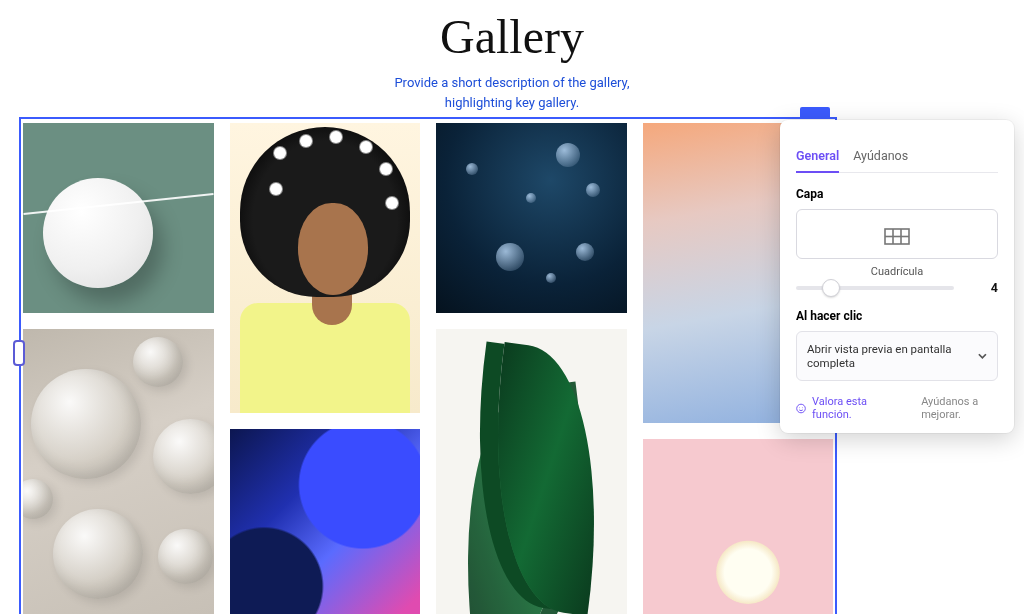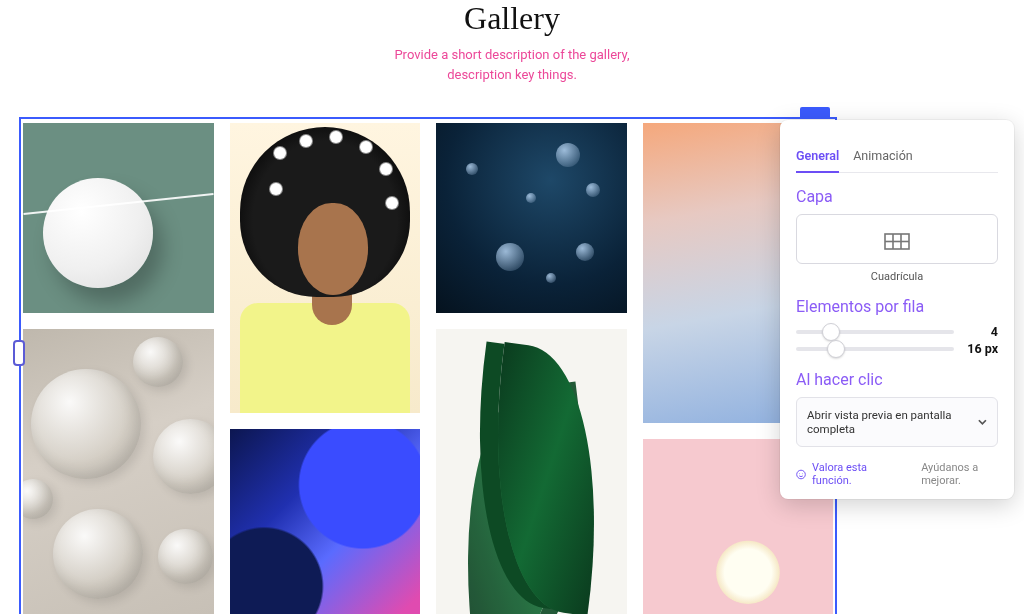--- a/index.html
+++ b/index.html
@@ -11,28 +11,28 @@
     font-family: -apple-system, BlinkMacSystemFont, "Segoe UI", Roboto, Helvetica, Arial, sans-serif;
     background: #ffffff;
     color: #111;
   }
   .header {
     text-align: center;
     padding-top: 0;
   }
   .header h1 {
     font-family: Georgia, "Times New Roman", serif;
-    font-size: 32px;
-    margin: 0;
+    font-size: 48px;
+    margin: 9px;
     font-weight: 500;
     color: #111;
   }
   .header p {
     font-size: 13px;
-    color: #ec4899;
+    color: #1d4ed8;
     margin: 8px 0 0;
     line-height: 1.5;
   }
 
   
   .sel-handle-left {
     position: absolute;
     left: 13px;
     top: 340px;
     width: 8px;
@@ -165,21 +165,21 @@
     z-index: 10;
   }
   .panel-head { display:flex; align-items:flex-start; justify-content:space-between; }
   .panel-title { font-size:15px; font-weight:700; line-height:1.3; max-width: 170px;}
   .close { width:20px; height:20px; display:flex; align-items:center; justify-content:center; cursor:pointer; color:#333; }
   .close svg { width:12px; height:12px; stroke:#333; stroke-width:2; }
   .tabs { display:flex; gap:14px; margin-top:14px; border-bottom:1px solid #e8e8ed; }
   .tab { padding:0 0 8px; font-size:12.5px; cursor:pointer; color:#666; }
   .tab.active { color:#6c4ef5; font-weight:600; border-bottom:2px solid #6c4ef5; margin-bottom:-1px;text-align:right; }
 
-  .section-label { font-size:16px; font-weight:400; margin:14px 0 8px; color:#8b5cf6; }
+  .section-label { font-size:12px; font-weight:700; margin:14px 0 8px; color:#000000; }
   .layout-opts { display:flex; }
   .layout-opt { flex:1; text-align:center; cursor:pointer; }
   .layout-box {
     height:48px; border:1px solid #d9d9e0; border-radius:6px;
     display:flex; align-items:center; justify-content:center; background:#fff;
   }
   .layout-opt.selected .layout-box { border:2px solid #6c4ef5; background:#f1f3ff; }
   .layout-box svg { width:26px; height:22px; }
   .layout-cap { font-size:11px; color:#555; margin-top:6px; }
 
@@ -200,21 +200,21 @@
   .feedback .muted { color:#888;margin-left:28px; }
   .feedback svg { width:13px; height:13px; }
 </style>
 </head>
 <body>
 
 <div class="header">
   <h1>Gallery</h1>
   <p>
     <span>Provide a short description of the gallery,</span><br>
-    <span>description key things.</span>
+    <span>highlighting key gallery.</span>
   </p>
 </div>
 
 <div class="page-tab"></div>
 <div class="sel-handle-left"></div>
 
 <div class="gallery-frame">
   <div class="gallery-cols">
 
     <div class="gcol">
@@ -270,52 +270,45 @@
         <div class="bloom"></div>
       </div>
     </div>
   </div>
 </div>
 
 <div class="panel">
 
   <div class="tabs">
     <div class="tab active">General</div>
-    <div class="tab">Animación</div>
+    <div class="tab">Ayúdanos</div>
   </div>
 
   <div class="section-label">Capa</div>
   <div class="layout-opts">
     <div class="layout-opt">
       <div class="layout-box">
         <svg viewBox="0 0 26 22" fill="none" stroke="#777" stroke-width="1.6">
           <rect x="1" y="6" width="24" height="15"></rect>
           <line x1="9" y1="6" x2="9" y2="21"></line>
           <line x1="17" y1="6" x2="17" y2="21"></line>
           <line x1="1" y1="13.5" x2="25" y2="13.5"></line>
         </svg>
       </div>
       <div class="layout-cap">Cuadrícula</div>
     </div>
   </div>
 
-  <div class="section-label">Elementos por fila</div>
   <div class="slider-row">
     <div class="slider-track">
       <div class="slider-thumb" style="left:22%;"></div>
     </div>
     <div class="slider-val">4</div>
   </div>
 
-  <div class="slider-row">
-    <div class="slider-track">
-      <div class="slider-thumb" style="left:25%;"></div>
-    </div>
-    <div class="slider-val">16 px</div>
-  </div>
 
   <div class="section-label">Al hacer clic</div>
   <div class="dropdown">
     <span>Abrir vista previa en pantalla completa</span>
     <svg viewBox="0 0 10 10">
         <polyline points="1 3 5 7 9 3"></polyline>
       </svg>
   </div>
 
   <div class="feedback">

